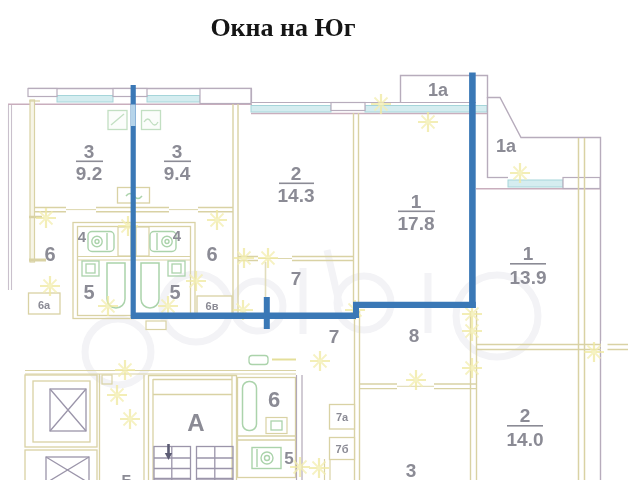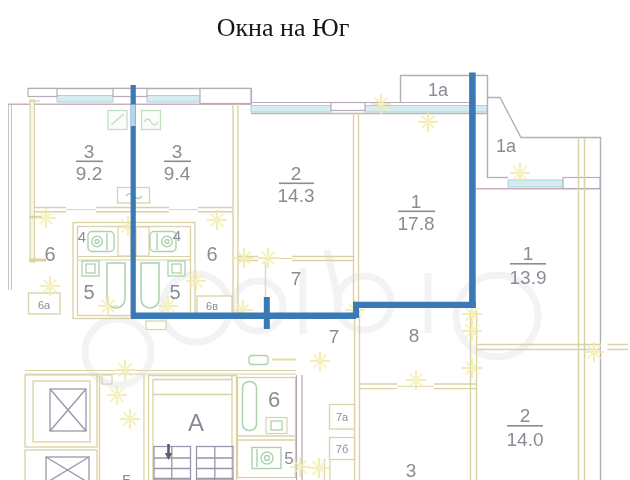--- a/index.html
+++ b/index.html
@@ -1,16 +1,16 @@
 <!DOCTYPE html>
 <html><head>
 <meta charset="utf-8">
 <style>
 html,body{margin:0;padding:0;background:#ffffff;}
-#page{width:630px;height:480px;position:relative;overflow:hidden;background:#c4b5fd;}
+#page{width:630px;height:480px;position:relative;overflow:hidden;background:#c4b5fd;font-weight:bold;}
 svg{position:absolute;top:0;left:0;}
 .t{font-family:"Liberation Sans",sans-serif;fill:#8b8b95;}
 </style>
 </head>
 <body>
 <div id="page">
 <svg width="630" height="480" viewBox="0 0 630 480">
 <rect x="0" y="0" width="630" height="480" fill="#ffffff"></rect>
 
 <g fill="none" stroke="#f3f3f6" stroke-width="7">

